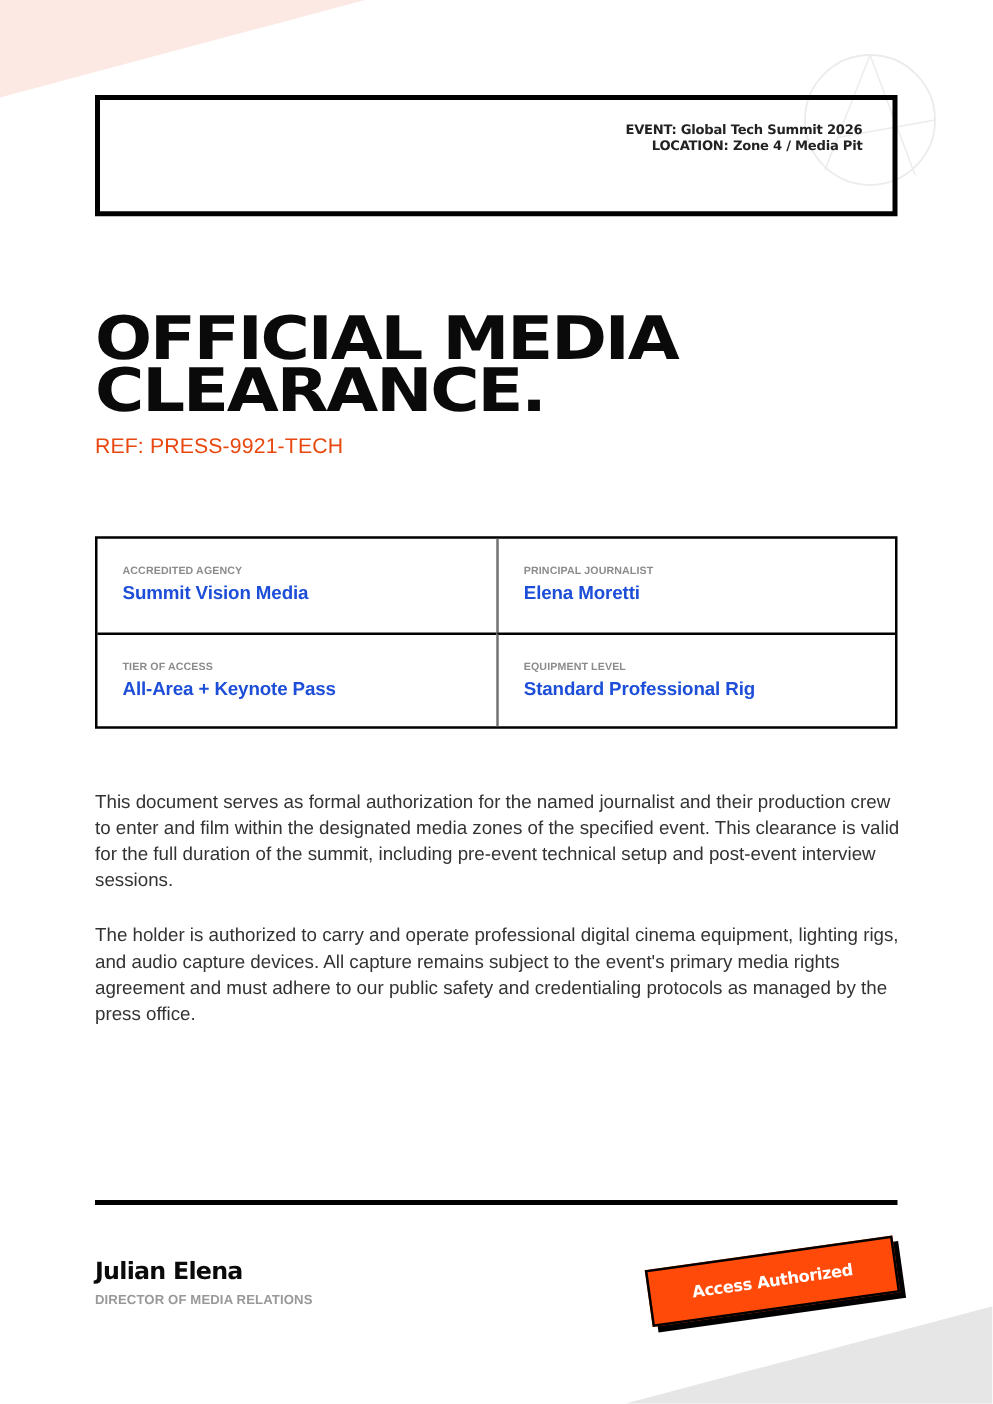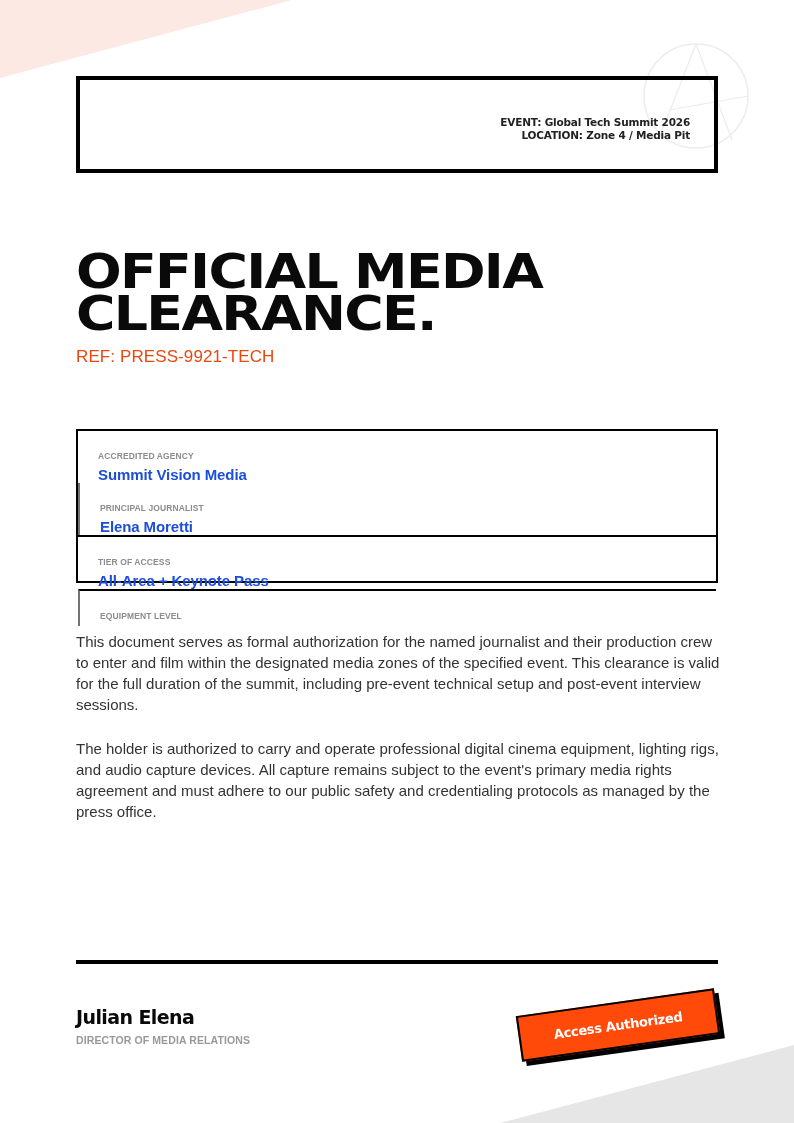--- a/index.html
+++ b/index.html
@@ -22,40 +22,40 @@
       border: 4px solid #000; background: transparent;
     }
     .press-badge {
       position: absolute; left: 24px; top: 24px; width: 186px; height: 41px;
       background: #000; color: #fff;
       display: flex; align-items: center; justify-content: center;
       font-family: "DejaVu Sans", sans-serif; font-weight: bold;
       font-size: 14px; letter-spacing: -0.3px;
     }
     .event-info {
-      position: absolute; right: 24px; top: 36px; text-align: right;
+      position: absolute; right: 24px; top: 18px; text-align: right;
       font-family: "DejaVu Sans", sans-serif; font-weight: bold;
       font-size: 10.5px; line-height: 13px; color: #222;
       letter-spacing: -0.2px;
     }
     .title {
       position: absolute; left: 76px; top: 250px; margin: 0;
       font-family: "DejaVu Sans", sans-serif; font-weight: bold;
       font-size: 48px; line-height: 42px; letter-spacing: -1.5px;
       color: #0a0a0a; transform: scaleX(1.12); transform-origin: left top;
     }
     .ref {
       position: absolute; left: 76px; top: 347px;
       font-family: "Liberation Sans", sans-serif; font-size: 17px;
       color: #e8480f; letter-spacing: 0.1px;
     }
     .grid {
       position: absolute; left: 76px; top: 429px; width: 638px; height: 150px;
       border: 2px solid #000;
-      display: grid; grid-template-columns: 1fr; grid-template-rows: 1fr 1fr;
+      display: grid; grid-template-columns: 1fr 1fr; grid-template-rows: 1fr 1fr;
     }
     .cell { padding: 20px 20px 0 20px; box-sizing: border-box; }
     .cell.r { border-left: 2px solid #737373; }
     .cell.b { border-top: 2px solid #000; }
     .cell-label {
       font-size: 8.5px; font-weight: bold; color: #8c8c8c;
       text-transform: uppercase; letter-spacing: 0.1px; margin-bottom: 5px;
     }
     .cell-value { font-size: 15px; font-weight: bold; color: #1d4ed8; letter-spacing: -0.1px; }
     .body-text {
@@ -128,20 +128,21 @@
   <div class="cell r">
     <div class="cell-label">PRINCIPAL JOURNALIST</div>
     <div class="cell-value">Elena Moretti</div>
   </div>
   <div class="cell b">
     <div class="cell-label">TIER OF ACCESS</div>
     <div class="cell-value">All-Area + Keynote Pass</div>
   </div>
   <div class="cell r b">
     <div class="cell-label">EQUIPMENT LEVEL</div>
+    <div class="cell-value">Standard Professional Rig</div>
   </div>
 </div>
 
 <div class="body-text">
   <p>This document serves as formal authorization for the named journalist and their production crew to enter and film within the designated media zones of the specified event. This clearance is valid for the full duration of the summit, including pre-event technical setup and post-event interview sessions.</p>
   <p>The holder is authorized to carry and operate professional digital cinema equipment, lighting rigs, and audio capture devices. All capture remains subject to the event's primary media rights agreement and must adhere to our public safety and credentialing protocols as managed by the press office.</p>
 </div>
 
 <div class="footer-rule"></div>
 <div class="signer-name">Julian Elena</div>

